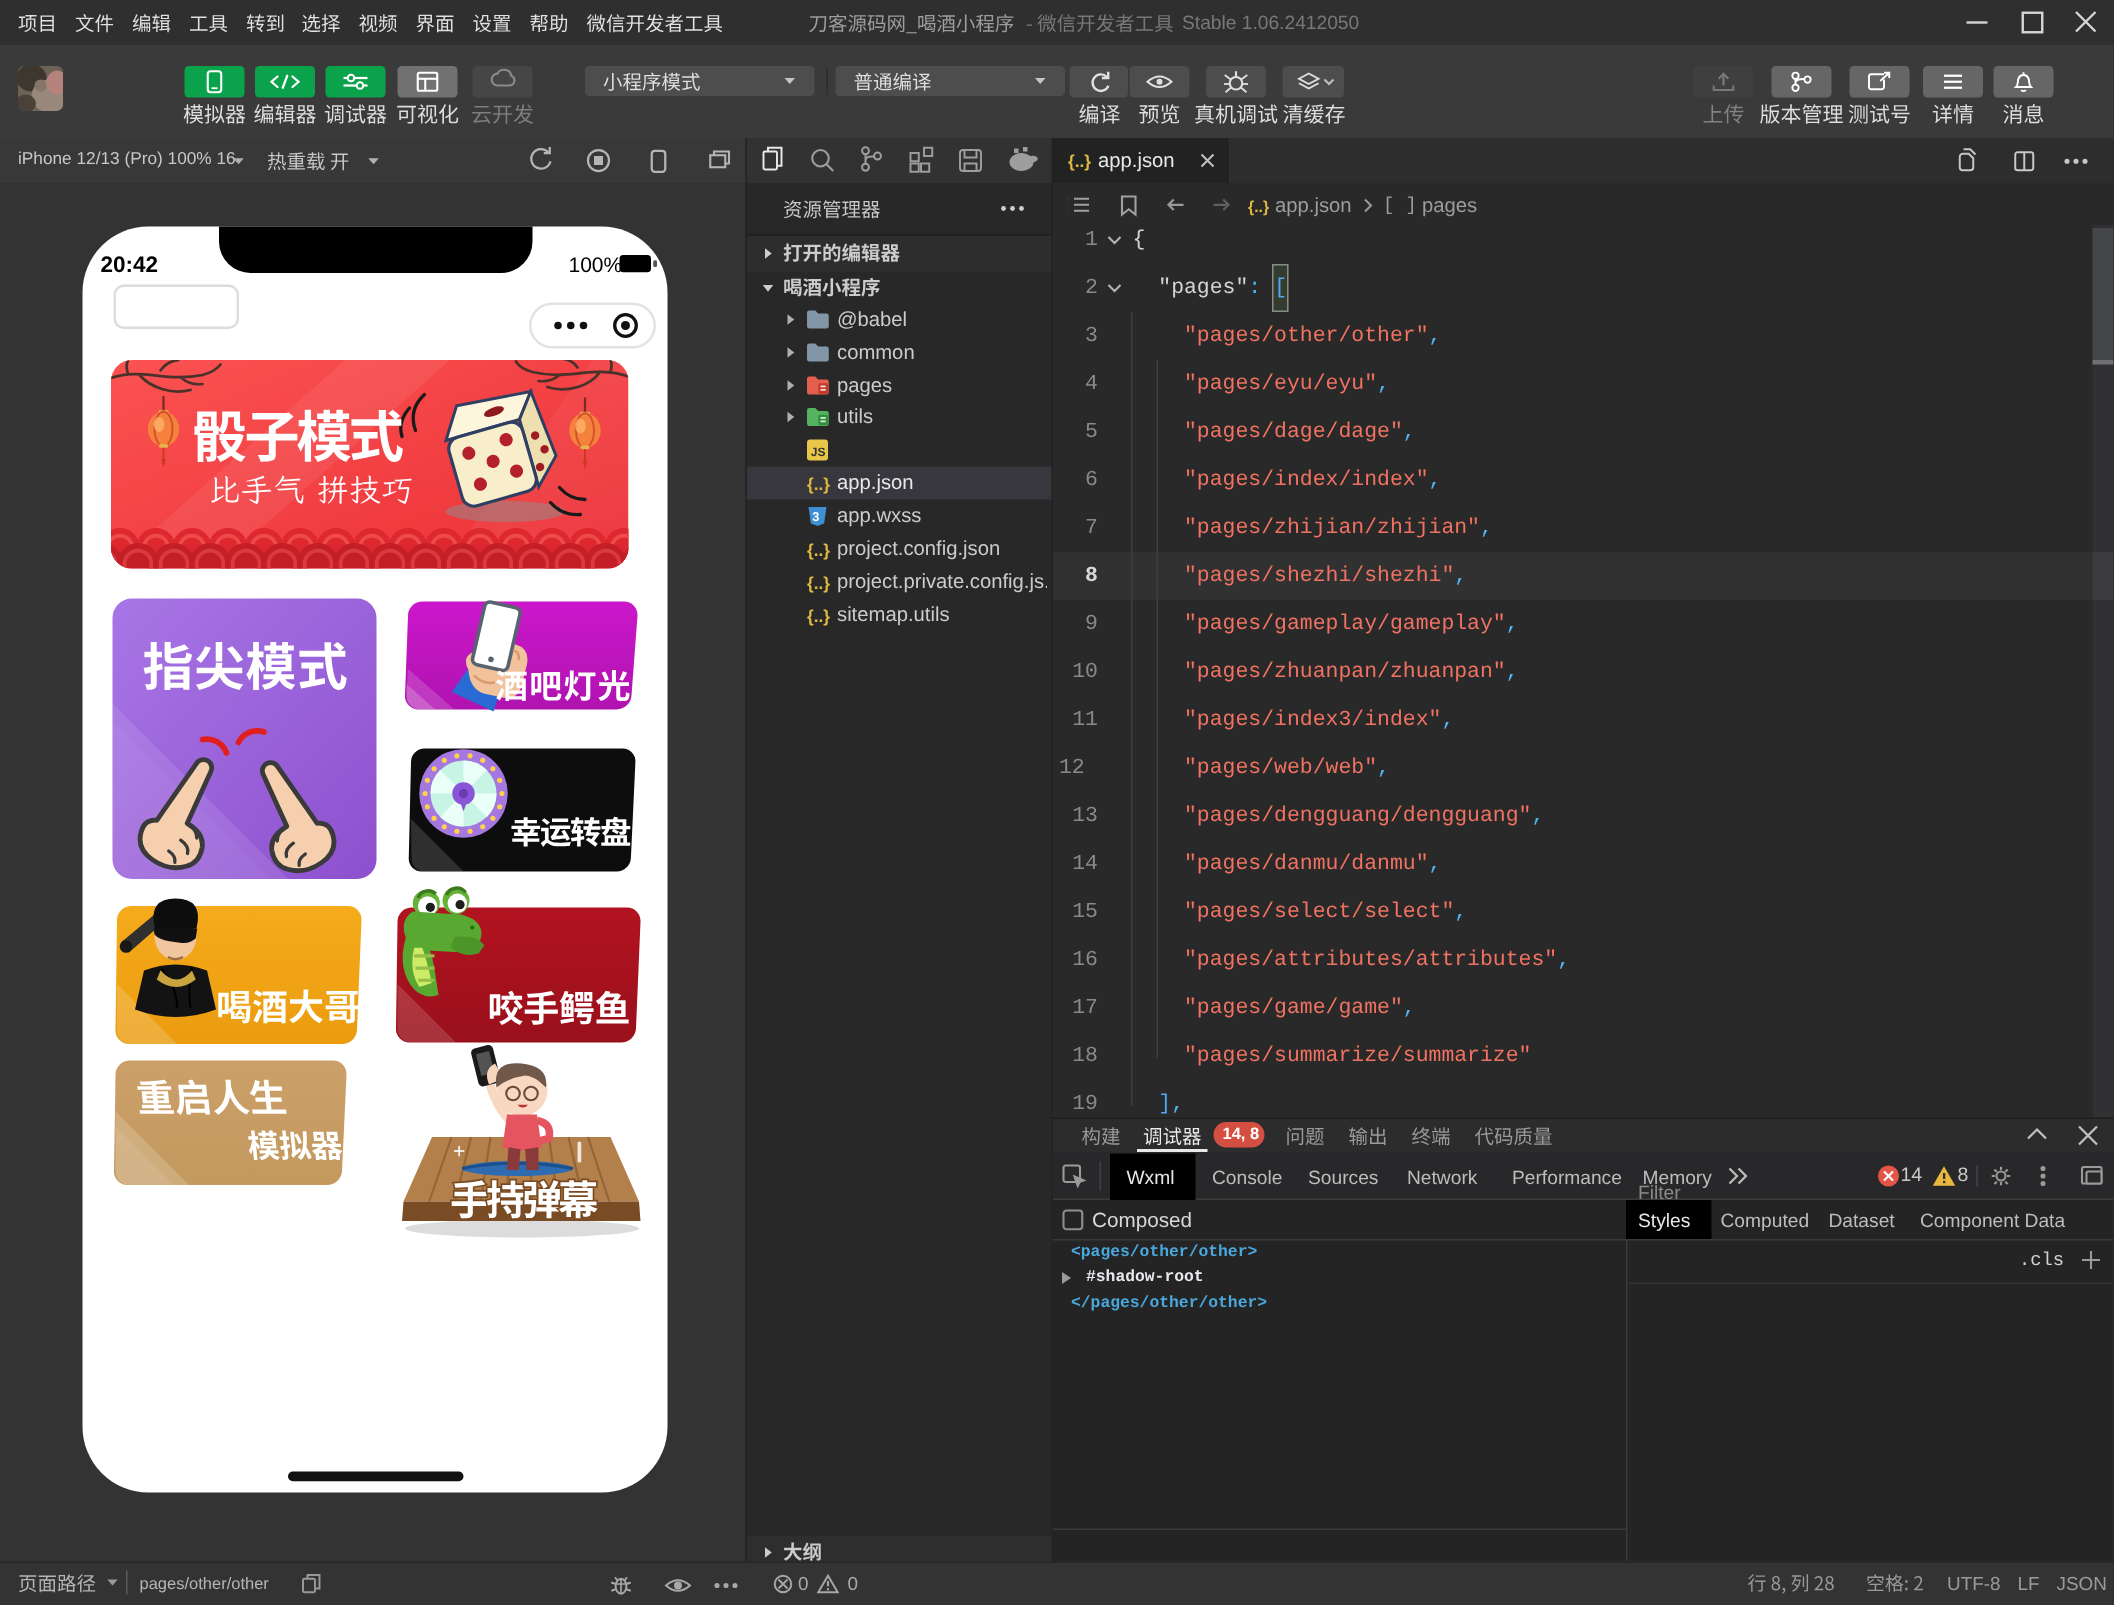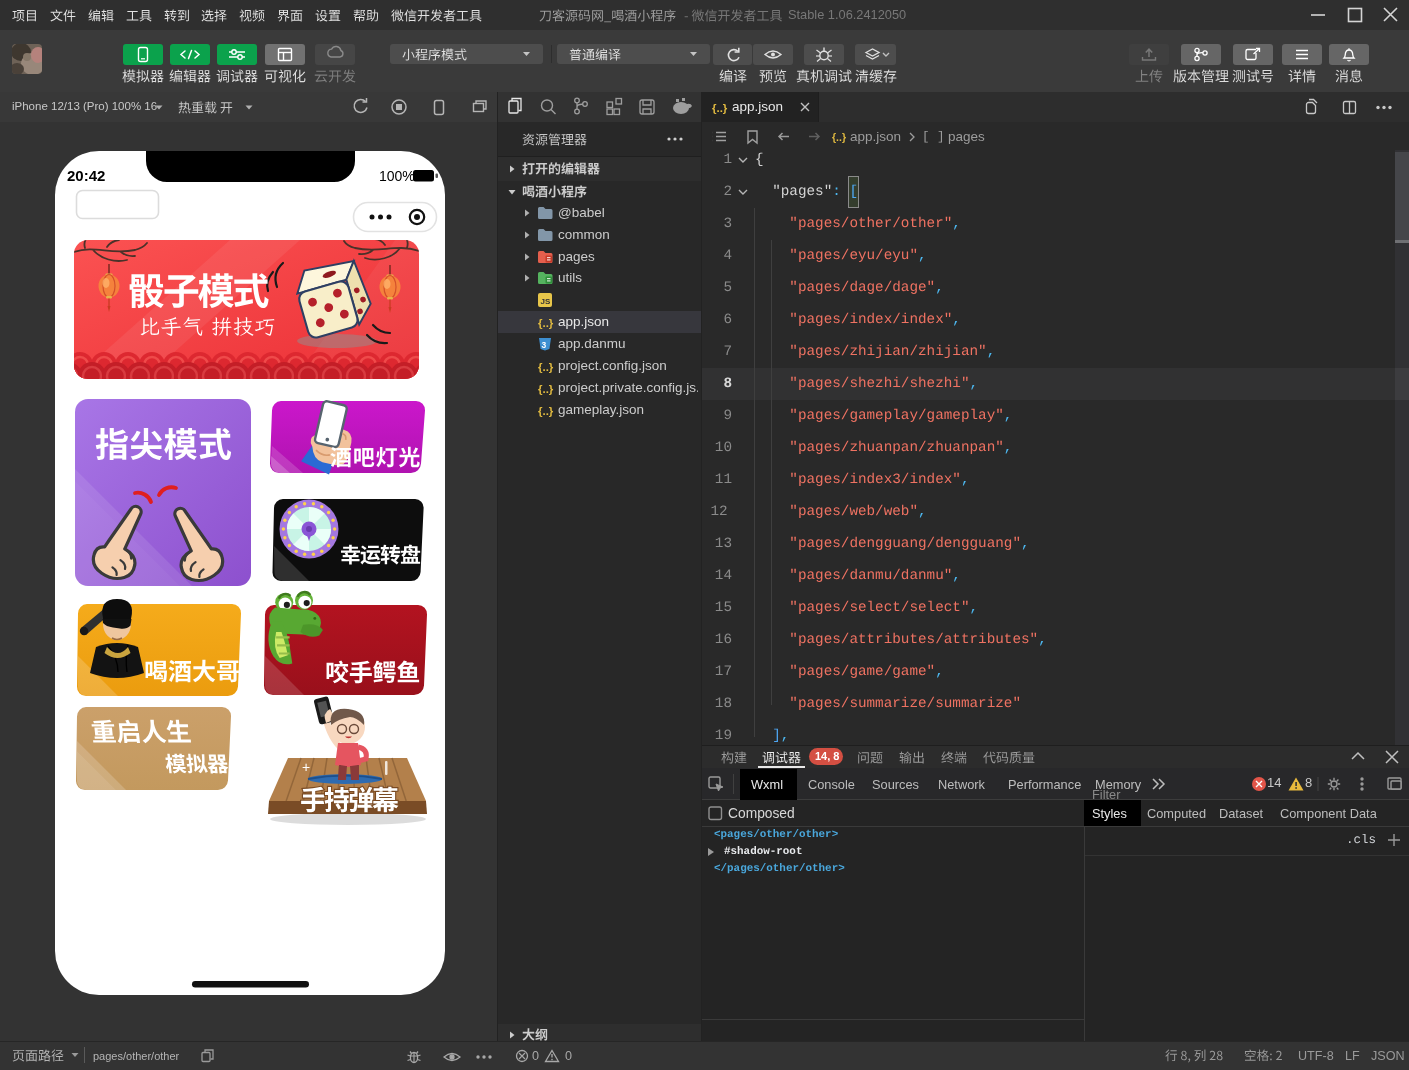--- a/index.html
+++ b/index.html
@@ -1068,39 +1068,39 @@
     <text x="1" y="12.5" font-size="11.5" font-weight="bold" fill="#dfb940" font-family="Liberation Sans">{..}</text>
   </svg>
 <div class="abs" style="left:558px;top:314px;width:140px;height:18px;overflow:hidden">
     <div class="lat" style="left:0px;top:0px;font-size:13.5px;color:#e8e8e8;line-height:15.525px;">app.json</div>
   </div>
 <svg class="abs" style="left:537px;top:336px;overflow:visible" width="16" height="16">
     <path d="M2 2 h12 l-1.6 11 -4.4 1.6 -4.4 -1.6 z" fill="#3d8fd1"></path>
     <text x="4.5" y="11.5" font-size="8.5" font-weight="bold" fill="#fff" font-family="Liberation Sans">3</text>
   </svg>
 <div class="abs" style="left:558px;top:336px;width:140px;height:18px;overflow:hidden">
-    <div class="lat" style="left:0px;top:0px;font-size:13.5px;color:#cccccc;line-height:15.525px;">app.danmu</div>
+    <div class="lat" style="left:0px;top:0px;font-size:13.5px;color:#cccccc;line-height:15.525px;">app.wxss</div>
   </div>
 <svg class="abs" style="left:537px;top:358px;overflow:visible" width="16" height="16">
     <text x="1" y="12.5" font-size="11.5" font-weight="bold" fill="#dfb940" font-family="Liberation Sans">{..}</text>
   </svg>
 <div class="abs" style="left:558px;top:358px;width:140px;height:18px;overflow:hidden">
     <div class="lat" style="left:0px;top:0px;font-size:13.5px;color:#cccccc;line-height:15.525px;">project.config.json</div>
   </div>
 <svg class="abs" style="left:537px;top:380px;overflow:visible" width="16" height="16">
     <text x="1" y="12.5" font-size="11.5" font-weight="bold" fill="#dfb940" font-family="Liberation Sans">{..}</text>
   </svg>
 <div class="abs" style="left:558px;top:380px;width:140px;height:18px;overflow:hidden">
     <div class="lat" style="left:0px;top:0px;font-size:13.5px;color:#cccccc;line-height:15.525px;">project.private.config.js...</div>
   </div>
 <svg class="abs" style="left:537px;top:402px;overflow:visible" width="16" height="16">
     <text x="1" y="12.5" font-size="11.5" font-weight="bold" fill="#dfb940" font-family="Liberation Sans">{..}</text>
   </svg>
 <div class="abs" style="left:558px;top:402px;width:140px;height:18px;overflow:hidden">
-    <div class="lat" style="left:0px;top:0px;font-size:13.5px;color:#cccccc;line-height:15.525px;">gameplay.json</div>
+    <div class="lat" style="left:0px;top:0px;font-size:13.5px;color:#cccccc;line-height:15.525px;">sitemap.utils</div>
   </div>
 <div class="abs" style="left:497px;top:1024px;width:205px;height:22px;background:#2e2e2e;"></div>
 <svg class="abs" style="left:507px;top:1030px;overflow:visible" width="10" height="10">
     <path d="M3 1.5 L7.5 5 L3 8.5 z" fill="#cccccc"></path>
   </svg>
 <svg class="abs" style="left:522px;top:1028px;overflow:visible" width="28" height="17">
     <g transform="translate(0,11.4) scale(0.01300,-0.01300)" fill="#cccccc">
       <use href="#g5927b" x="0"></use>
       <use href="#g7eb2b" x="1000"></use>
     </g>
@@ -1179,21 +1179,21 @@
 <div class="abs mono" style="left:706px;top:336px;width:26px;text-align:right;font-size:14.3px;color:#8a8a8a;line-height:32px">7</div>
 <div class="abs mono" style="left:755px;top:336px;font-size:14.3px;line-height:32px;white-space:pre"><span style="color:">&nbsp;&nbsp;&nbsp;&nbsp;</span><span style="color:#ef7262">"pages/zhijian/zhijian"</span><span style="color:#4db8f0">,</span></div>
 <div class="abs mono" style="left:706px;top:368px;width:26px;text-align:right;font-size:14.3px;color:#d9d9d9;line-height:32px;font-weight:700">8</div>
 <div class="abs mono" style="left:755px;top:368px;font-size:14.3px;line-height:32px;white-space:pre"><span style="color:">&nbsp;&nbsp;&nbsp;&nbsp;</span><span style="color:#ef7262">"pages/shezhi/shezhi"</span><span style="color:#4db8f0">,</span></div>
 <div class="abs mono" style="left:706px;top:400px;width:26px;text-align:right;font-size:14.3px;color:#8a8a8a;line-height:32px">9</div>
 <div class="abs mono" style="left:755px;top:400px;font-size:14.3px;line-height:32px;white-space:pre"><span style="color:">&nbsp;&nbsp;&nbsp;&nbsp;</span><span style="color:#ef7262">"pages/gameplay/gameplay"</span><span style="color:#4db8f0">,</span></div>
 <div class="abs mono" style="left:706px;top:432px;width:26px;text-align:right;font-size:14.3px;color:#8a8a8a;line-height:32px">10</div>
 <div class="abs mono" style="left:755px;top:432px;font-size:14.3px;line-height:32px;white-space:pre"><span style="color:">&nbsp;&nbsp;&nbsp;&nbsp;</span><span style="color:#ef7262">"pages/zhuanpan/zhuanpan"</span><span style="color:#4db8f0">,</span></div>
 <div class="abs mono" style="left:706px;top:464px;width:26px;text-align:right;font-size:14.3px;color:#8a8a8a;line-height:32px">11</div>
 <div class="abs mono" style="left:755px;top:464px;font-size:14.3px;line-height:32px;white-space:pre"><span style="color:">&nbsp;&nbsp;&nbsp;&nbsp;</span><span style="color:#ef7262">"pages/index3/index"</span><span style="color:#4db8f0">,</span></div>
-<div class="abs mono" style="left:706px;top:496px;width:26px;text-align:center;font-size:14.3px;color:#8a8a8a;line-height:32px">12</div>
+<div class="abs mono" style="left:706px;top:496px;width:26px;text-align:left;font-size:14.3px;color:#8a8a8a;line-height:32px">12</div>
 <div class="abs mono" style="left:755px;top:496px;font-size:14.3px;line-height:32px;white-space:pre"><span style="color:">&nbsp;&nbsp;&nbsp;&nbsp;</span><span style="color:#ef7262">"pages/web/web"</span><span style="color:#4db8f0">,</span></div>
 <div class="abs mono" style="left:706px;top:528px;width:26px;text-align:right;font-size:14.3px;color:#8a8a8a;line-height:32px">13</div>
 <div class="abs mono" style="left:755px;top:528px;font-size:14.3px;line-height:32px;white-space:pre"><span style="color:">&nbsp;&nbsp;&nbsp;&nbsp;</span><span style="color:#ef7262">"pages/dengguang/dengguang"</span><span style="color:#4db8f0">,</span></div>
 <div class="abs mono" style="left:706px;top:560px;width:26px;text-align:right;font-size:14.3px;color:#8a8a8a;line-height:32px">14</div>
 <div class="abs mono" style="left:755px;top:560px;font-size:14.3px;line-height:32px;white-space:pre"><span style="color:">&nbsp;&nbsp;&nbsp;&nbsp;</span><span style="color:#ef7262">"pages/danmu/danmu"</span><span style="color:#4db8f0">,</span></div>
 <div class="abs mono" style="left:706px;top:592px;width:26px;text-align:right;font-size:14.3px;color:#8a8a8a;line-height:32px">15</div>
 <div class="abs mono" style="left:755px;top:592px;font-size:14.3px;line-height:32px;white-space:pre"><span style="color:">&nbsp;&nbsp;&nbsp;&nbsp;</span><span style="color:#ef7262">"pages/select/select"</span><span style="color:#4db8f0">,</span></div>
 <div class="abs mono" style="left:706px;top:624px;width:26px;text-align:right;font-size:14.3px;color:#8a8a8a;line-height:32px">16</div>
 <div class="abs mono" style="left:755px;top:624px;font-size:14.3px;line-height:32px;white-space:pre"><span style="color:">&nbsp;&nbsp;&nbsp;&nbsp;</span><span style="color:#ef7262">"pages/attributes/attributes"</span><span style="color:#4db8f0">,</span></div>
 <div class="abs mono" style="left:706px;top:656px;width:26px;text-align:right;font-size:14.3px;color:#8a8a8a;line-height:32px">17</div>

